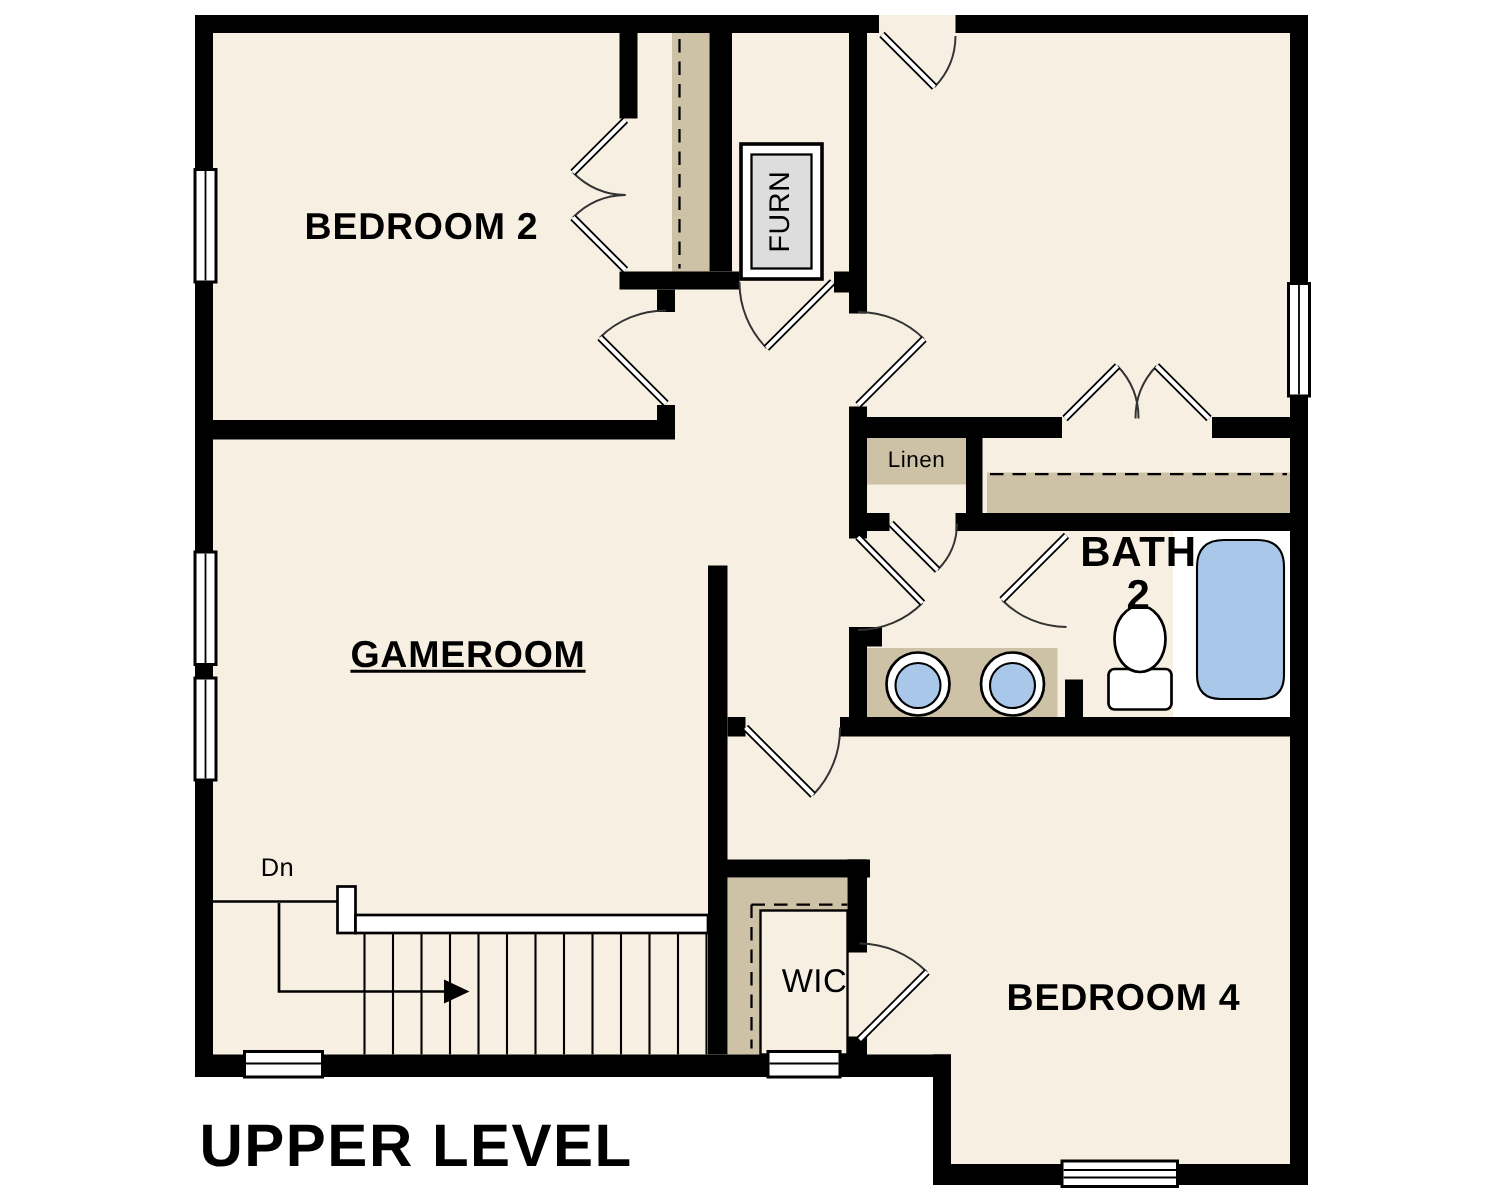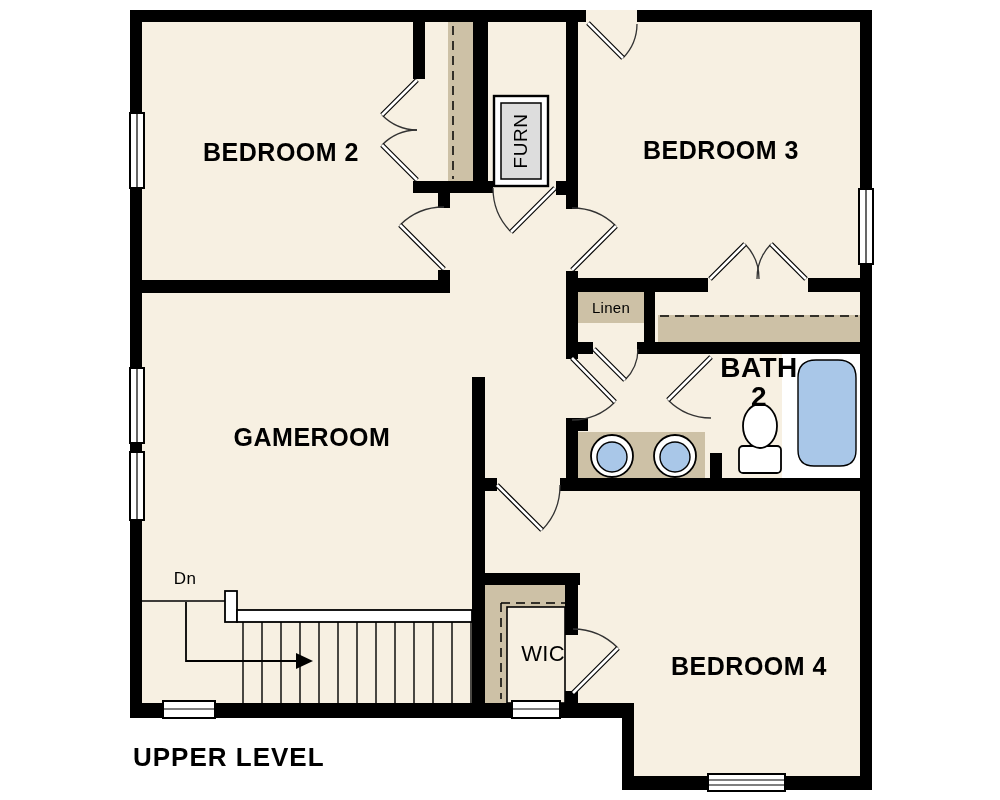--- a/index.html
+++ b/index.html
@@ -15,21 +15,21 @@
   .label{
     position:absolute; transform:translate(-50%,-50%); white-space:nowrap;
     color:#000; font-weight:bold; font-size:25px; letter-spacing:0.5px;
     font-family:"Liberation Sans", sans-serif;
   }
   .label.small{font-weight:normal; font-size:20px; letter-spacing:0.3px;}
   .label.bath{font-size:28px;}
   .label.rotated{transform:translate(-50%,-50%) rotate(-90deg); font-weight:normal; font-size:19px;}
   .plan-title{
     position:absolute; left:133px; top:742px; color:#000;
-    font-weight:bold; font-size:26px; letter-spacing:1px;
+    font-weight:bold; font-size:40px; letter-spacing:1px;
     font-family:"Liberation Sans", sans-serif;
   }
   .wall{fill:var(--wall);}
   .shelf{fill:var(--casework);}
   .rod{stroke:#000;stroke-width:1.5;stroke-dasharray:9 6;fill:none;}
   .door-arc{stroke:#333;stroke-width:1.3;fill:none;}
   .leaf-outer{stroke:#000;stroke-width:5;}
   .leaf-inner{stroke:#fff;stroke-width:2.6;}
   .win{fill:#fff;stroke:#000;stroke-width:2;}
   .win-line{stroke:#000;stroke-width:1.2;}
@@ -216,22 +216,21 @@
       </g>
     </g>
 
     <g>
       <rect x="494" y="96" width="54" height="90" fill="#fff" stroke="#000" stroke-width="2.4"></rect>
       <rect x="501" y="103" width="40" height="76" fill="var(--furnace-gray,#ddd)" stroke="#000" stroke-width="1.5"></rect>
     </g>
   </svg>
 
   <div class="label" style="left:281px;top:152px;">BEDROOM 2</div>
-  <div class="label" style="left:721px;top:150px;">BEDROOM 3</div>
-  <div class="label" style="left:312px;top:437px;">GAMEROOM</div>
+  <div class="label" style="left:312px;top:437px;text-decoration:underline;">GAMEROOM</div>
   <div class="label" style="left:749px;top:666px;">BEDROOM 4</div>
   <div class="label bath" style="left:759px;top:368px;">BATH</div>
   <div class="label bath" style="left:759px;top:397px;">2</div>
   <div class="label small" style="left:611px;top:307px;font-size:15px;">Linen</div>
   <div class="label small" style="left:543px;top:654px;font-size:22px;">WIC</div>
   <div class="label rotated" style="left:521px;top:141px;">FURN</div>
   <div class="label small" style="left:185px;top:579px;font-size:17px;">Dn</div>
   <div class="plan-title">UPPER LEVEL</div>
 </div>
 

